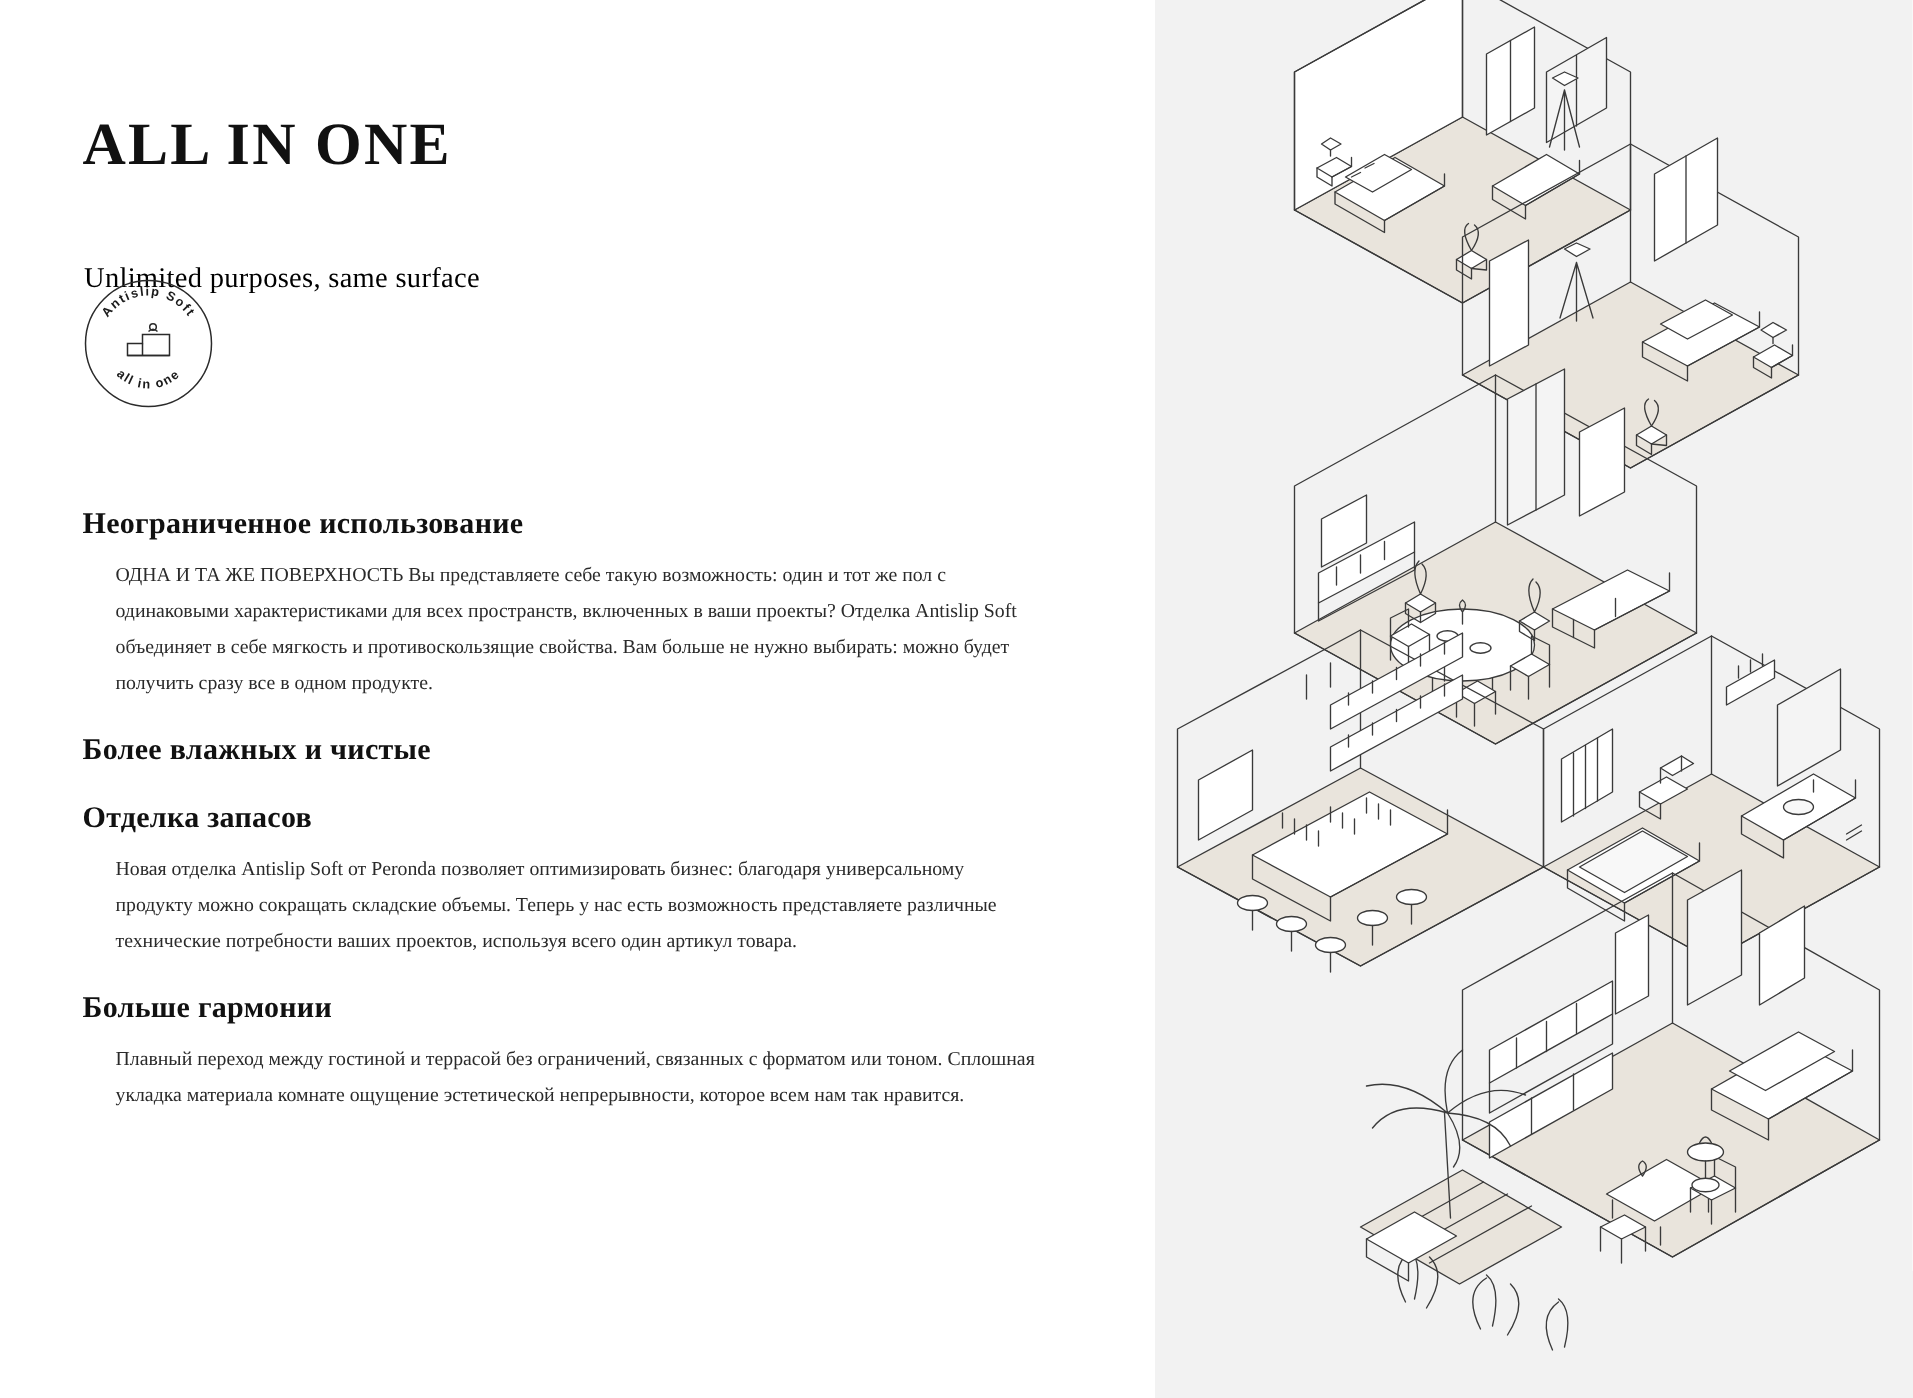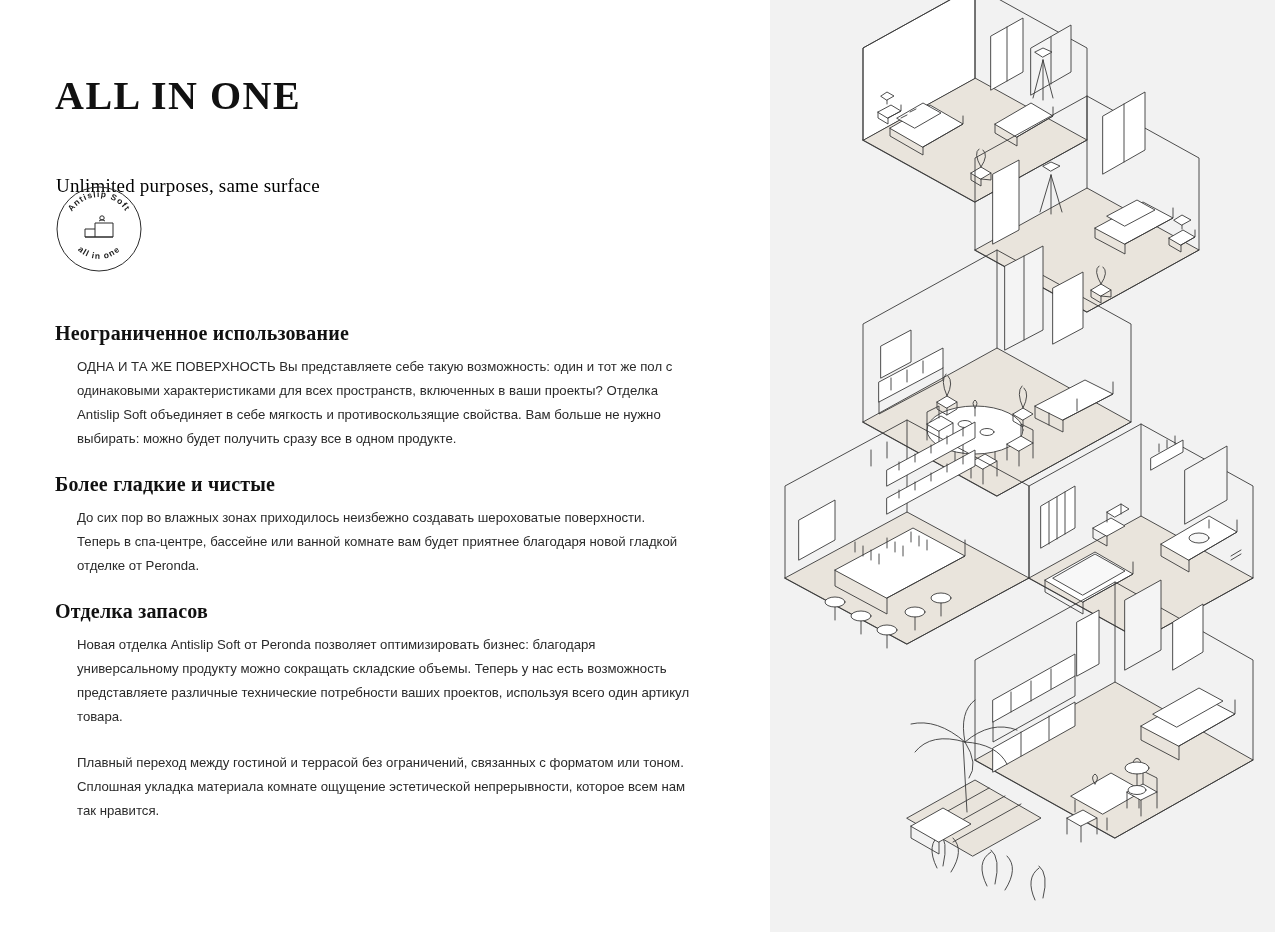--- a/index.html
+++ b/index.html
@@ -66,35 +66,35 @@
     left: 55px;
     top: 185px;
     width: 88px;
     height: 88px;
   }
   .badge svg { display: block; }
 
   .sections {
     position: absolute;
     left: 55px;
-    top: 322px;
+    top: 338px;
     width: 645px;
   }
   .section { margin-bottom: 22px; }
   .section h2 {
     font-family: "Liberation Serif", serif;
     font-size: 20px;
     font-weight: bold;
     margin: 0 0 10px 0;
     color: #111111;
     letter-spacing: 0.2px;
   }
   .section p {
     margin: 0 0 0 22px;
-    font-family: Liberation Sans, sans-serif;
+    font-family: Liberation Serif, serif;
     font-size: 13.2px;
     line-height: 1.82;
     color: #2a2a2a;
     max-width: 615px;
     text-align: left;
   }
   .rooms {
     position: absolute;
     right: 0;
     top: 0;
@@ -140,30 +140,30 @@
     </div>
 
     <div class="sections">
 
       <div class="section">
         <h2>Неограниченное использование</h2>
         <p>ОДНА И ТА ЖЕ ПОВЕРХНОСТЬ Вы представляете себе такую возможность: один и тот же пол с одинаковыми характеристиками для всех пространств, включенных в ваши проекты? Отделка Antislip Soft объединяет в себе мягкость и противоскользящие свойства. Вам больше не нужно выбирать: можно будет получить сразу все в одном продукте.</p>
       </div>
 
       <div class="section">
-        <h2>Более гладкие и чистые</h2>
-        <p>До сих пор во влажных зонах приходилось неизбежно создавать шероховатые поверхности. Теперь в спа-центре, бассейне или ванной комнате вам будет приятнее благодаря новой гладкой отделке от Peronda.</p>
+        <h2>Более влажных и чистые</h2>
       </div>
 
       <div class="section">
         <h2>Отделка запасов</h2>
         <p>Новая отделка Antislip Soft от Peronda позволяет оптимизировать бизнес: благодаря универсальному продукту можно сокращать складские объемы. Теперь у нас есть возможность представляете различные технические потребности ваших проектов, используя всего один артикул товара.</p>
       </div>
 
       <div class="section">
+        <h2>Больше гармонии</h2>
         <p>Плавный переход между гостиной и террасой без ограничений, связанных с форматом или тоном. Сплошная укладка материала комнате ощущение эстетической непрерывности, которое всем нам так нравится.</p>
       </div>
 
     </div>
   </div>
 
   <div class="rooms">
     <svg width="600" height="932" viewBox="0 0 600 932">
       <g stroke="#3a3a3a" stroke-width="0.9" fill="none" stroke-linejoin="round" stroke-linecap="round">
 

